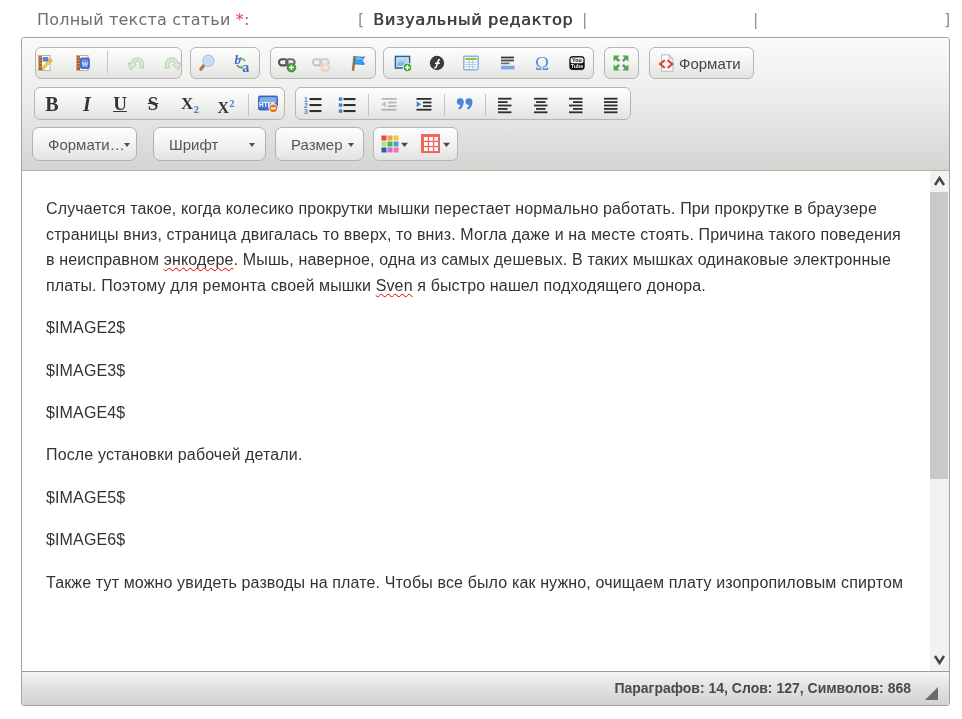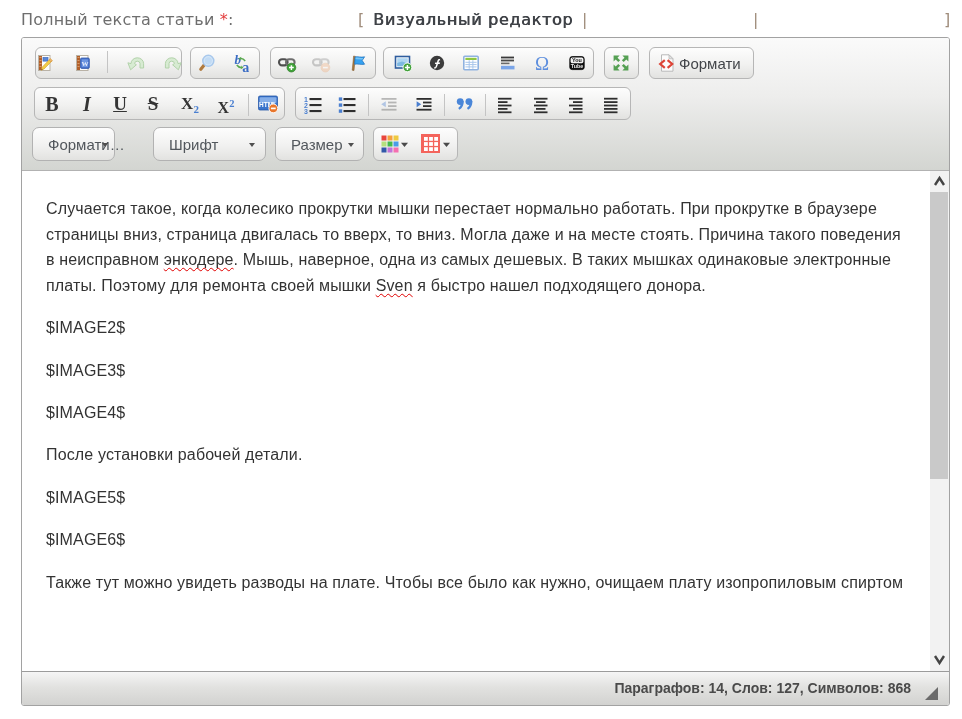--- a/index.html
+++ b/index.html
@@ -1,19 +1,19 @@
 <!DOCTYPE html>
 <html><head>
 <meta charset="utf-8">
 <style>
 * { margin:0; padding:0; box-sizing:border-box; }
 html,body { width:962px; height:719px; background:#fff; font-family:"Liberation Sans", sans-serif; overflow:hidden; }
 .hdr { position:absolute; left:0; top:0; width:962px; height:34px; font-family:"DejaVu Sans",sans-serif; font-size:16px; }
 .hdr > span { position:absolute; top:10px; line-height:19px; white-space:nowrap; }
-.lbl { left:21px; color:#6e6e6e; letter-spacing:0.2px; }
+.lbl { left:37px; color:#6e6e6e; letter-spacing:0.2px; }
 .red { color:#e33b3b; }
 .hbr { color:#a08d7c; }
 .bld { color:#3f4247; text-shadow:0.6px 0 0 #3f4247; letter-spacing:0.68px; }
 .lnk { color:#701a75; letter-spacing:0.45px;margin-top:28px; }
 .editor { position:absolute; left:21px; top:37px; width:929px; height:669px; border:1px solid #a2a2a2; border-radius:3px; background:#fff; }
 .toolbar { position:absolute; left:0; top:0; width:927px; height:133px; background:linear-gradient(180deg,#fafafa 0%,#ededec 45%,#d3d5d1 100%); border-bottom:1px solid #b2b2b2; border-radius:2px 2px 0 0; }
 .grp { position:absolute; border:1px solid #b6b6b6; border-radius:6px; background:linear-gradient(180deg,#fdfdfd 0%,#f1f1f0 55%,#e2e2e0 100%); }
 .r1 { top:9px; height:32px; }
 .r2 { top:49px; height:33px; }
 .r3 { top:89px; height:34px; }
@@ -51,21 +51,21 @@
 <div class="editor">
   <div class="toolbar">
     <div class="grp r1" style="left:13px;width:147px;"></div>
     <div class="grp r1" style="left:168px;width:70px;"></div>
     <div class="grp r1" style="left:248px;width:106px;"></div>
     <div class="grp r1" style="left:361px;width:211px;"></div>
     <div class="grp r1" style="left:582px;width:35px;"></div>
     <div class="grp r1" style="left:627px;width:105px;"></div>
     <div class="grp r2" style="left:12px;width:251px;"></div>
     <div class="grp r2" style="left:273px;width:336px;"></div>
-    <div class="ddbtn" style="left:10px;width:83px;">
+    <div class="ddbtn" style="left:10px;width:105px;">
         <span class="t">Формати…</span>
         <span class="arr" style="right:6px;"></span>
       </div>
     <div class="ddbtn" style="left:131px;width:113px;">
         <span class="t">Шрифт</span>
         <span class="arr" style="right:10px;"></span>
       </div>
     <div class="ddbtn" style="left:253px;width:89px;">
         <span class="t">Размер</span>
         <span class="arr" style="right:9px;"></span>

